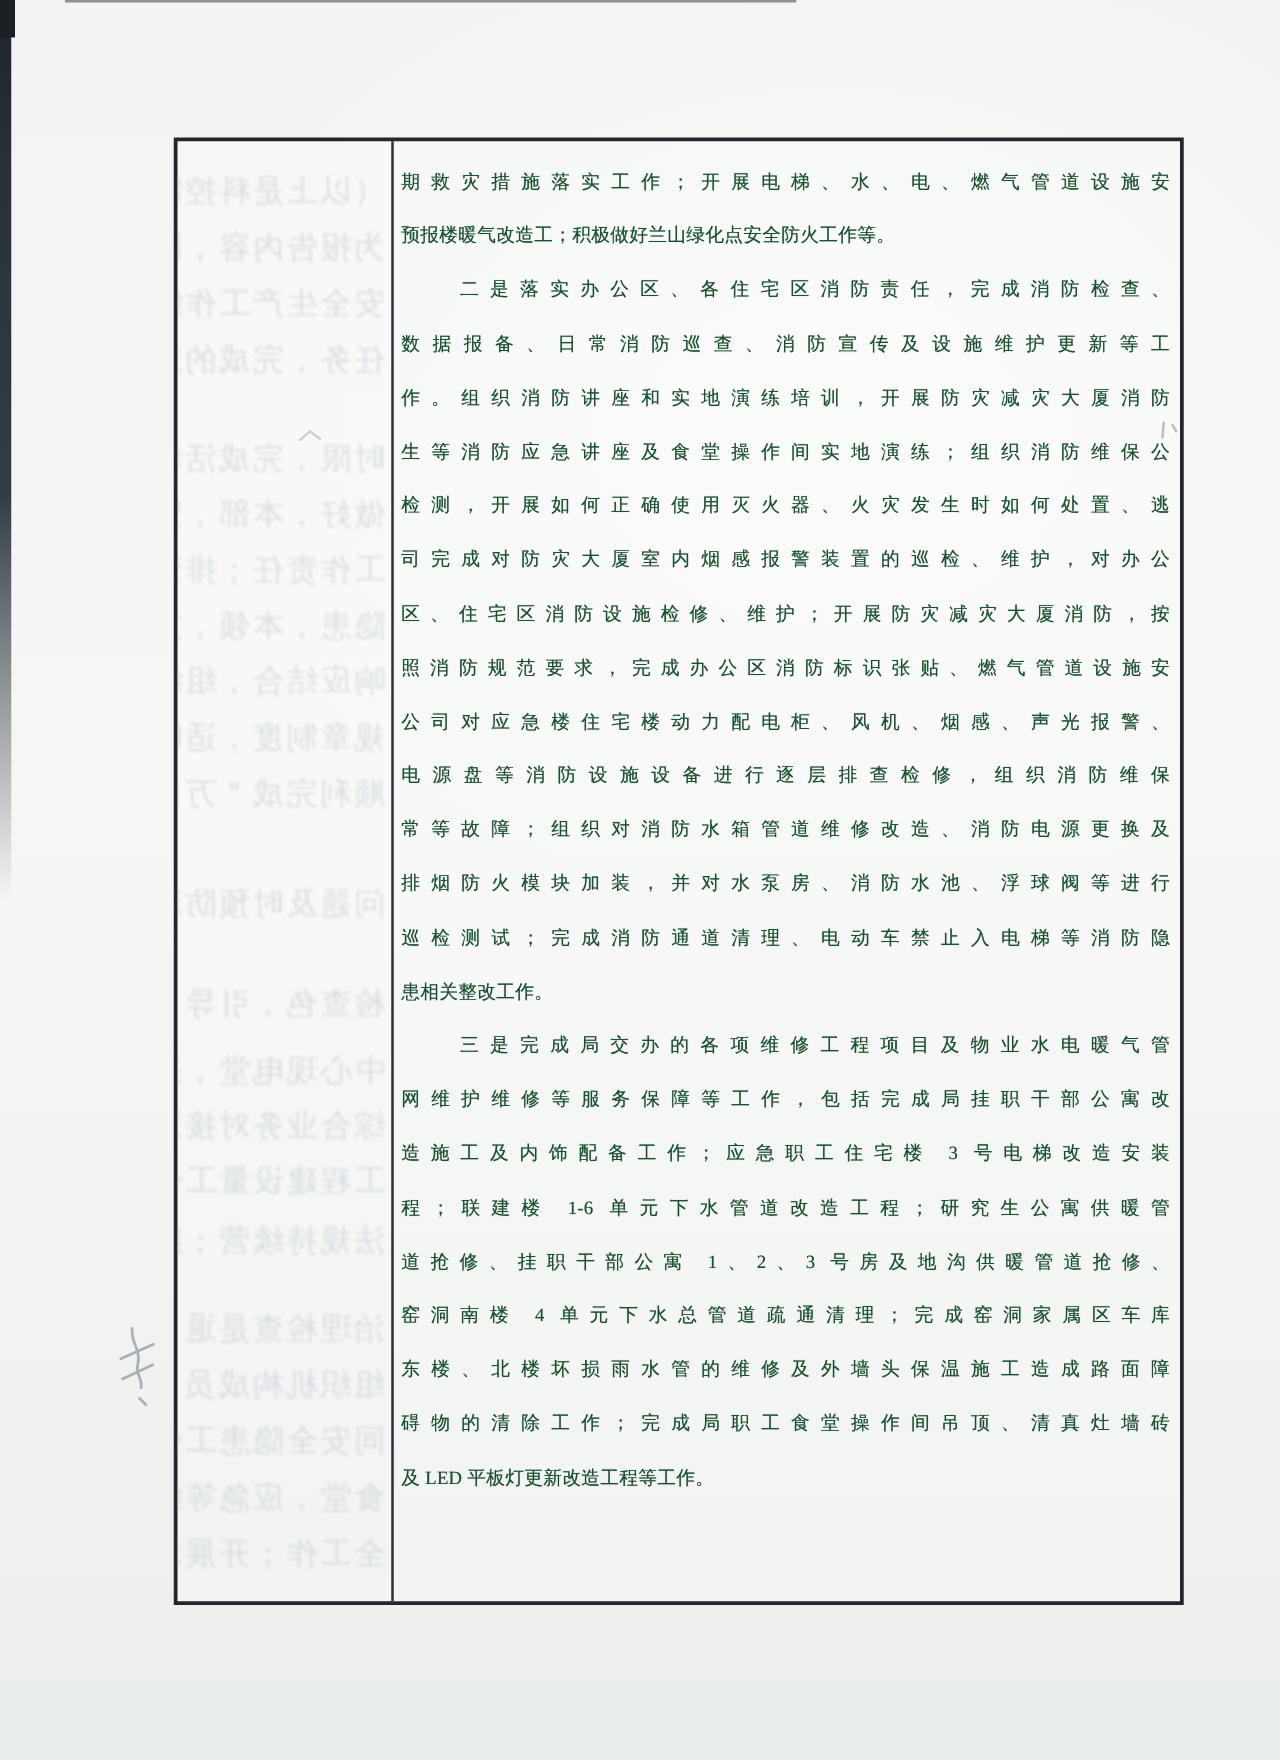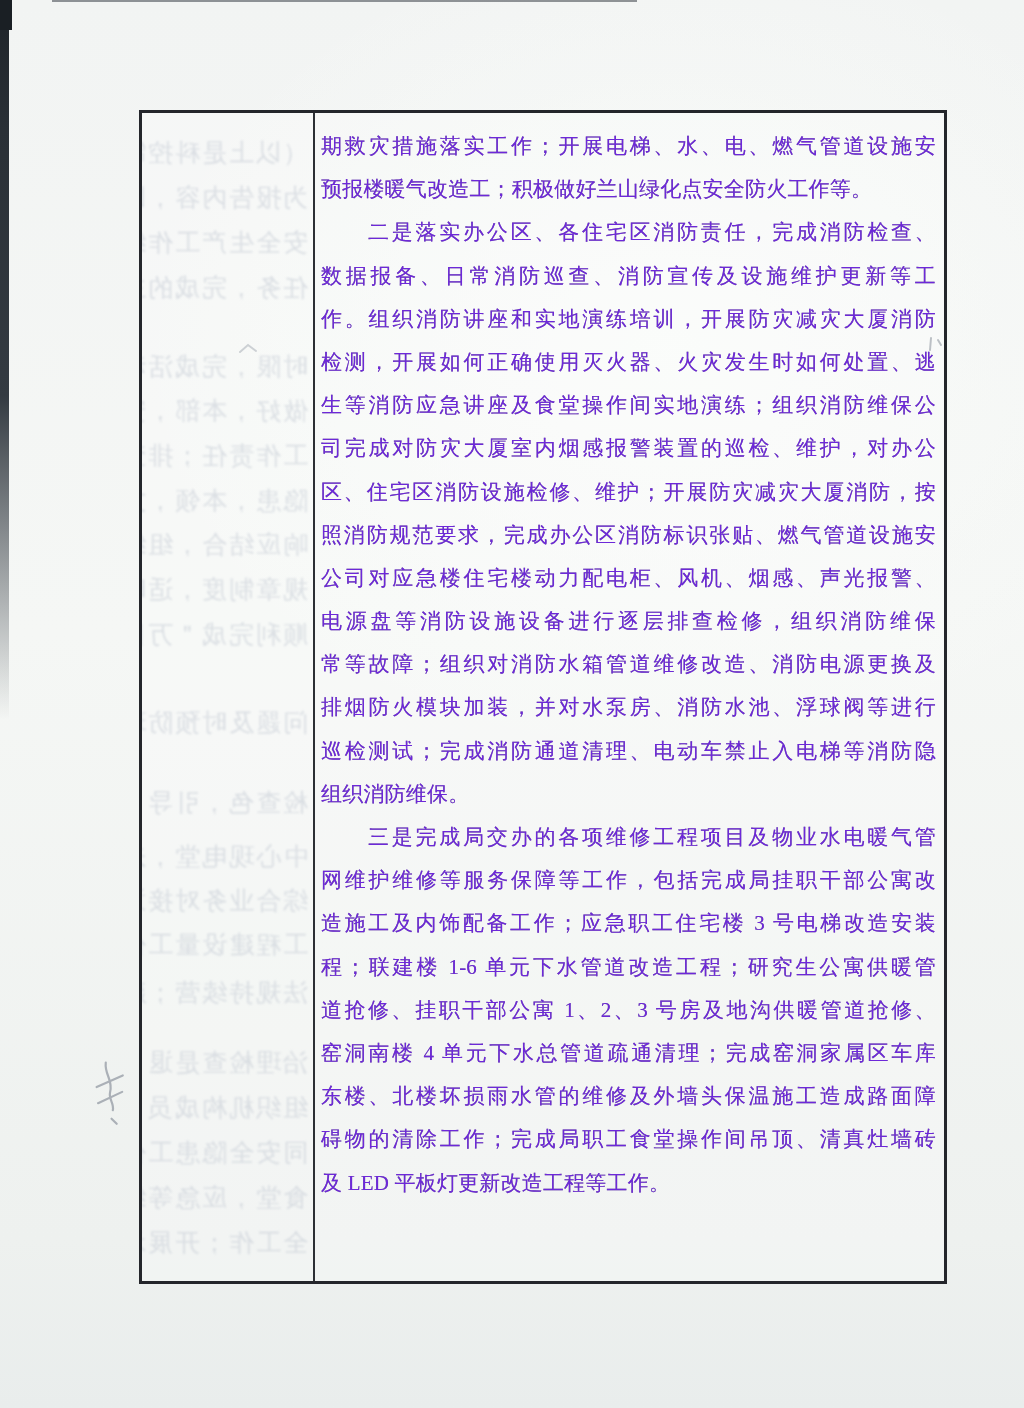--- a/index.html
+++ b/index.html
@@ -31,21 +31,21 @@
     position:relative;width:173px;box-sizing:border-box;
     border-right:2.5px solid #2c2f34;overflow:hidden;
   }
   .content-column{
     position:relative;flex:1;box-sizing:border-box;
     padding:12px 8px 0 6px;overflow:hidden;
   }
   
   .ln{
     height:43.2px;line-height:43.2px;
-    font-size:21px;color:#6d28d9;
+    font-size:15px;color:#14532d;
     text-align:justify;text-align-last:justify;
     letter-spacing:.2px;
     text-shadow:0 0 .6px rgba(46,49,54,.55);
   }
   .ln.end{text-align-last:left;}
   .ln.indent{text-indent:47px;}
   
   .bleed-line{
     position:absolute;right:5px;
     font-size:25px;color:#c6ccd5;opacity:.58;
@@ -90,31 +90,31 @@
       <span class="bleed-line" style="top: 1023px;">同安全隐患工作</span>
       <span class="bleed-line" style="top: 1068px;">食堂，应急等组</span>
       <span class="bleed-line" style="top: 1113px;">全工作；开展示</span>
     </div>
   <div class="content-column">
     <div class="ln">期救灾措施落实工作；开展电梯、水、电、燃气管道设施安</div>
     <div class="ln end">预报楼暖气改造工；积极做好兰山绿化点安全防火工作等。</div>
     <div class="ln indent">二是落实办公区、各住宅区消防责任，完成消防检查、</div>
     <div class="ln">数据报备、日常消防巡查、消防宣传及设施维护更新等工</div>
     <div class="ln">作。组织消防讲座和实地演练培训，开展防灾减灾大厦消防</div>
+    <div class="ln">生等消防应急讲座及食堂操作间实地演练；组织消防维保公</div>
     <div class="ln">检测，开展如何正确使用灭火器、火灾发生时如何处置、逃</div>
-    <div class="ln">生等消防应急讲座及食堂操作间实地演练；组织消防维保公</div>
     <div class="ln">司完成对防灾大厦室内烟感报警装置的巡检、维护，对办公</div>
     <div class="ln">区、住宅区消防设施检修、维护；开展防灾减灾大厦消防，按</div>
     <div class="ln">照消防规范要求，完成办公区消防标识张贴、燃气管道设施安</div>
     <div class="ln">公司对应急楼住宅楼动力配电柜、风机、烟感、声光报警、</div>
     <div class="ln">电源盘等消防设施设备进行逐层排查检修，组织消防维保</div>
     <div class="ln">常等故障；组织对消防水箱管道维修改造、消防电源更换及</div>
     <div class="ln">排烟防火模块加装，并对水泵房、消防水池、浮球阀等进行</div>
     <div class="ln">巡检测试；完成消防通道清理、电动车禁止入电梯等消防隐</div>
-    <div class="ln end">组织消防维保。</div>
+    <div class="ln end">患相关整改工作。</div>
     <div class="ln indent">三是完成局交办的各项维修工程项目及物业水电暖气管</div>
     <div class="ln">网维护维修等服务保障等工作，包括完成局挂职干部公寓改</div>
     <div class="ln">造施工及内饰配备工作；应急职工住宅楼 3 号电梯改造安装</div>
     <div class="ln">程；联建楼 1-6 单元下水管道改造工程；研究生公寓供暖管</div>
     <div class="ln">道抢修、挂职干部公寓 1、2、3 号房及地沟供暖管道抢修、</div>
     <div class="ln">窑洞南楼 4 单元下水总管道疏通清理；完成窑洞家属区车库</div>
     <div class="ln">东楼、北楼坏损雨水管的维修及外墙头保温施工造成路面障</div>
     <div class="ln">碍物的清除工作；完成局职工食堂操作间吊顶、清真灶墙砖</div>
     <div class="ln end">及 LED 平板灯更新改造工程等工作。</div>
   </div>

